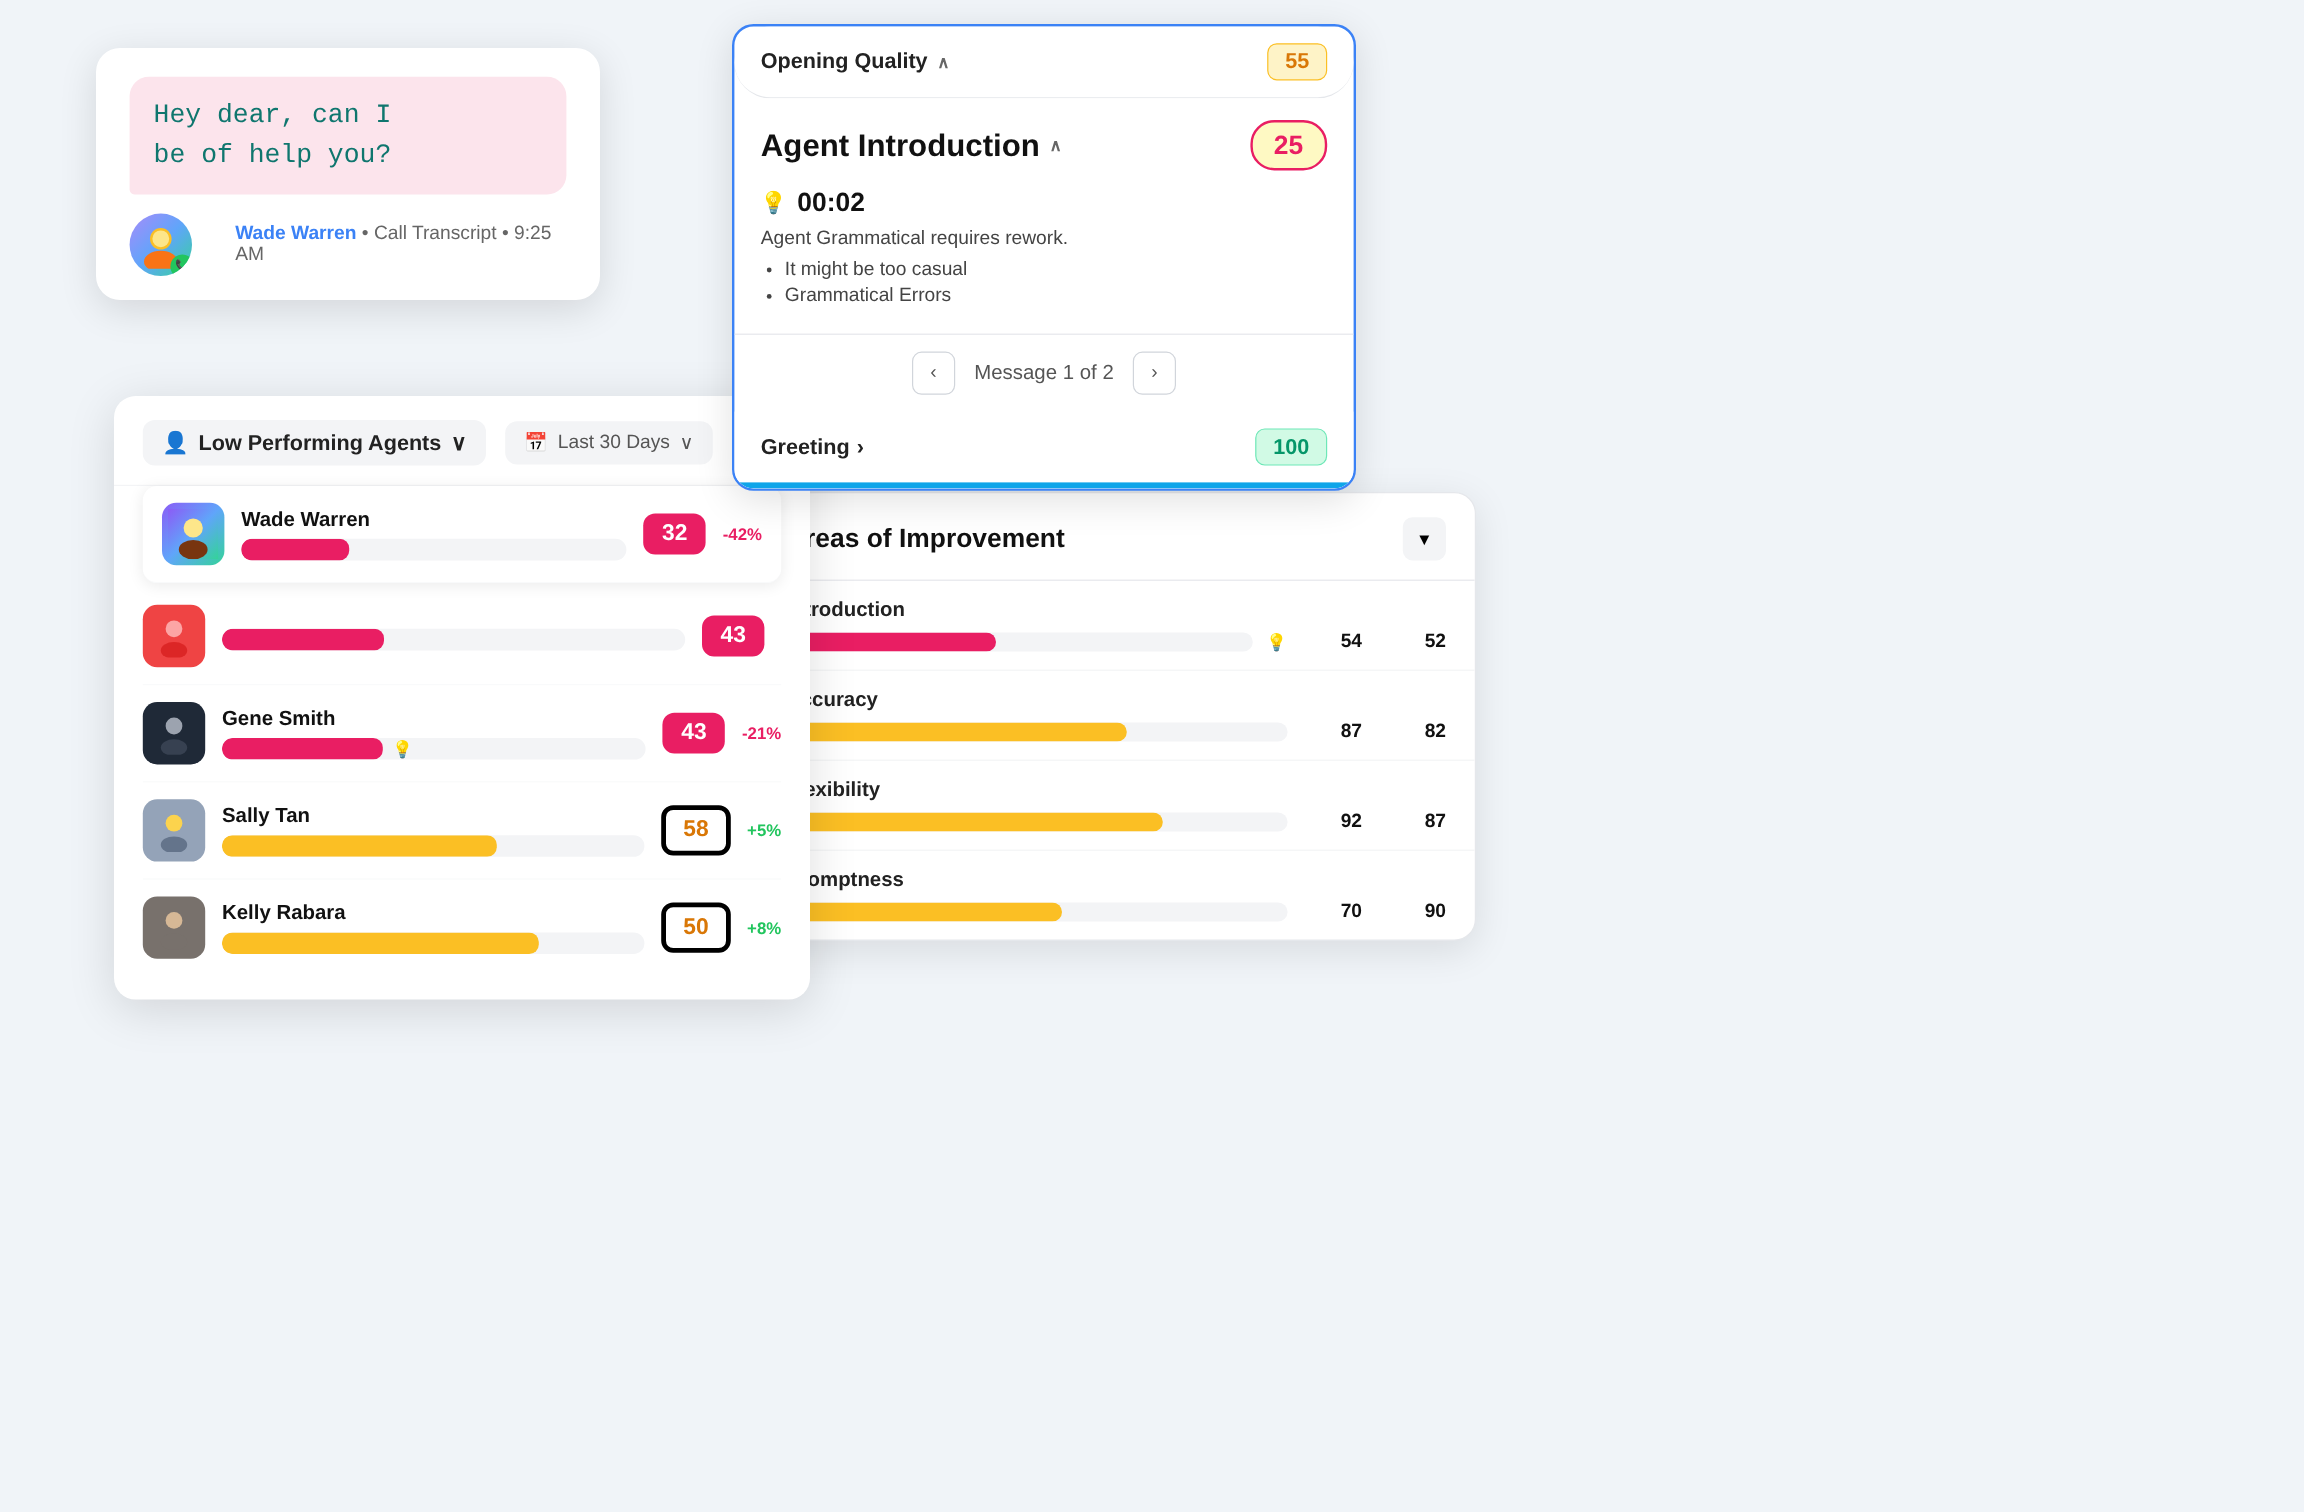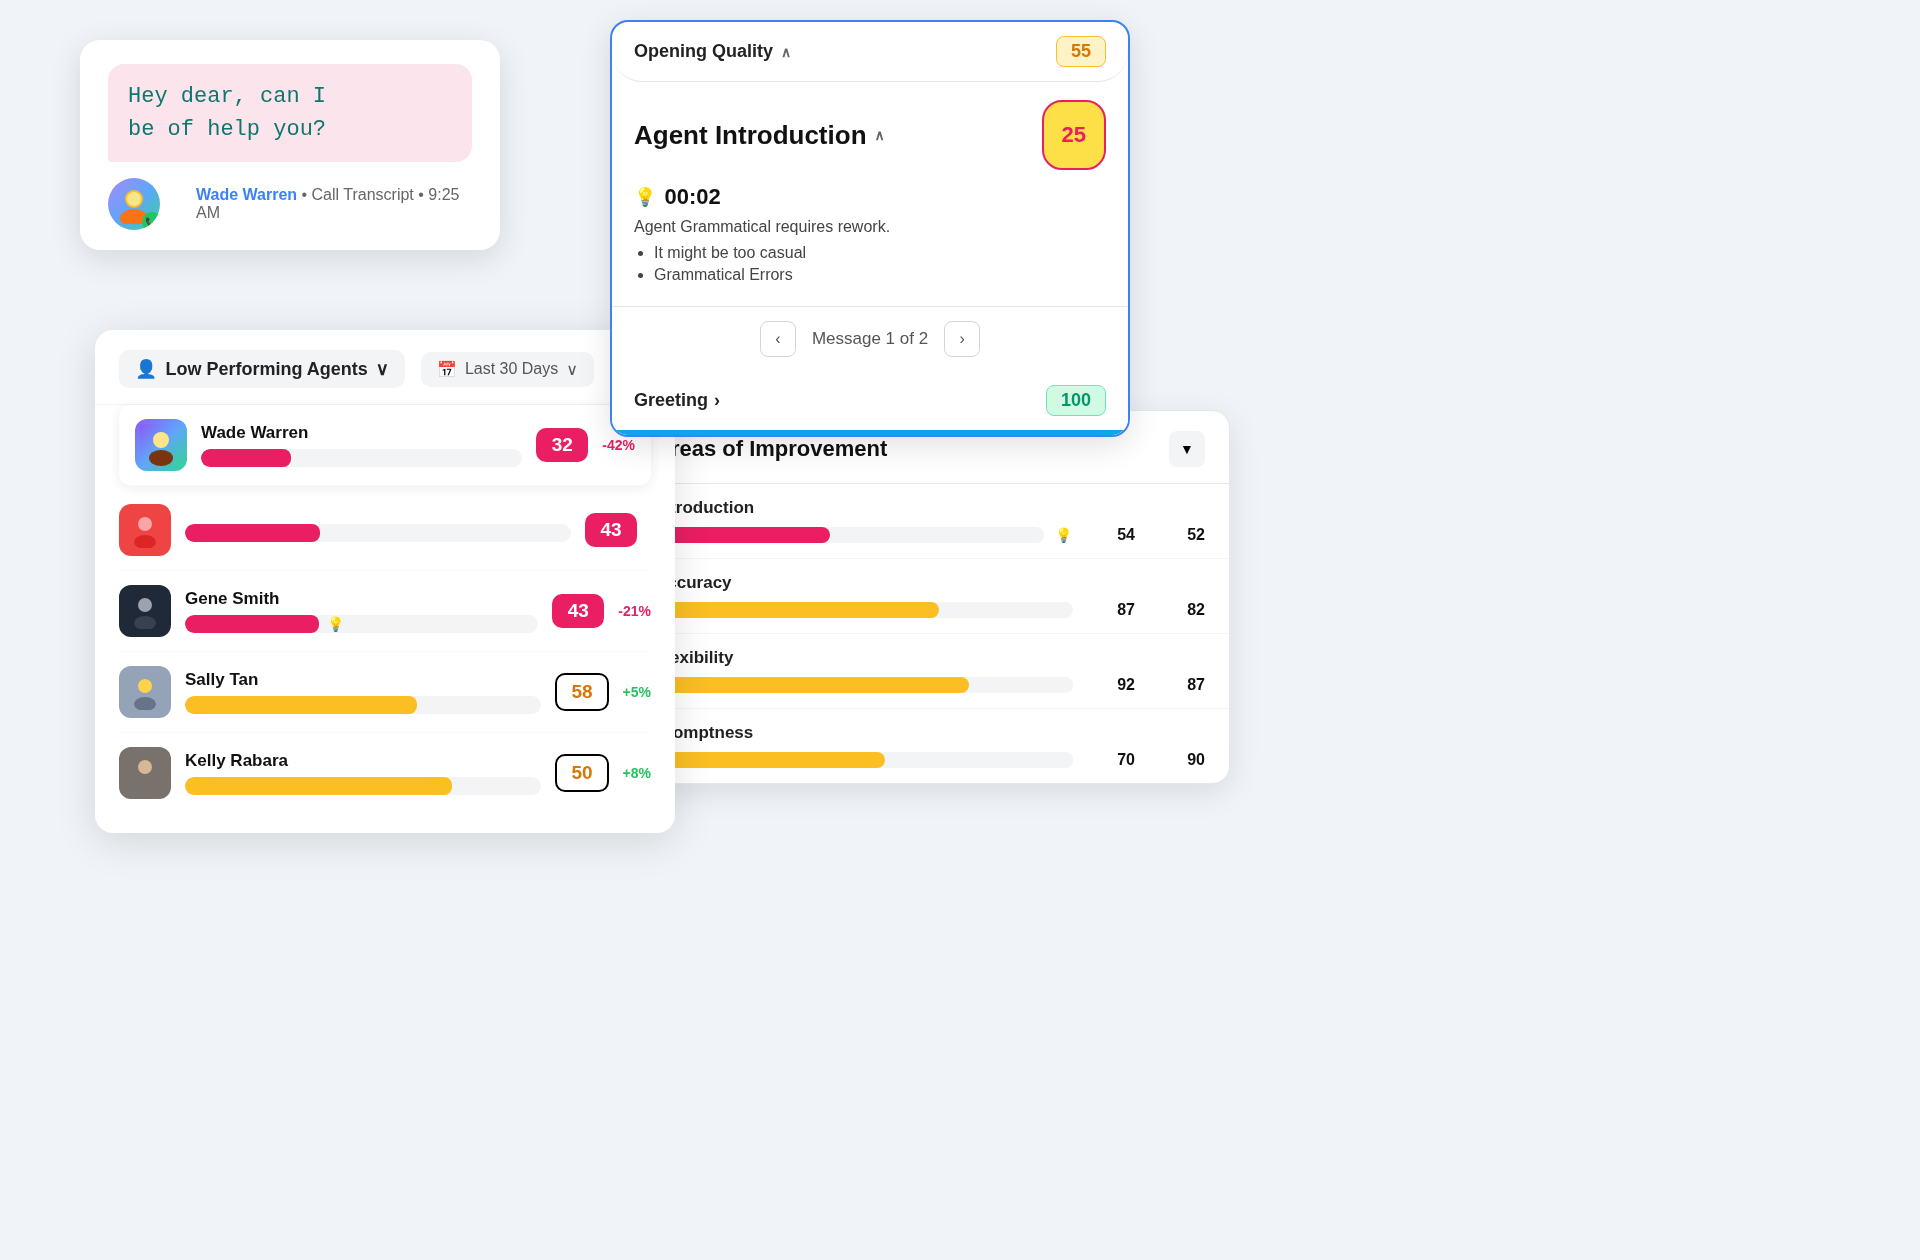--- a/index.html
+++ b/index.html
@@ -110,25 +110,25 @@
     .score-badge-yellow {
       background: #fef3c7;
       color: #d97706;
       border: 1.5px solid #fbbf24;
       border-radius: 8px;
       padding: 4px 14px;
       font-size: 18px;
       font-weight: 700;
     }
     .score-badge-pink {
-      background: #fde047;
+      background: #fef9c3;
       color: #e91e63;
       border: 2px solid #e91e63;
       border-radius: 20px;
-      padding: 20px 18px;
+      padding: 6px 18px;
       font-size: 22px;
       font-weight: 700;
     }
     .score-badge-green {
       background: #d1fae5;
       color: #059669;
       border: 1.5px solid #6ee7b7;
       border-radius: 8px;
       padding: 4px 14px;
       font-size: 18px;
@@ -294,21 +294,21 @@
       border-radius: 10px;
       padding: 6px 14px;
       font-size: 19px;
       font-weight: 700;
       min-width: 52px;
       text-align: center;
     }
     .score-box-yellow {
       background: white;
       color: #d97706;
-      border: 2px solid #000000;
+      border: 4px solid #000000;
       border-radius: 10px;
       padding: 6px 14px;
       font-size: 19px;
       font-weight: 700;
       min-width: 52px;
       text-align: center;
     }
     .change-badge-neg { font-size: 14px; color: #e91e63; font-weight: 600; }
     .change-badge-pos { font-size: 14px; color: #22c55e; font-weight: 600; }
 

